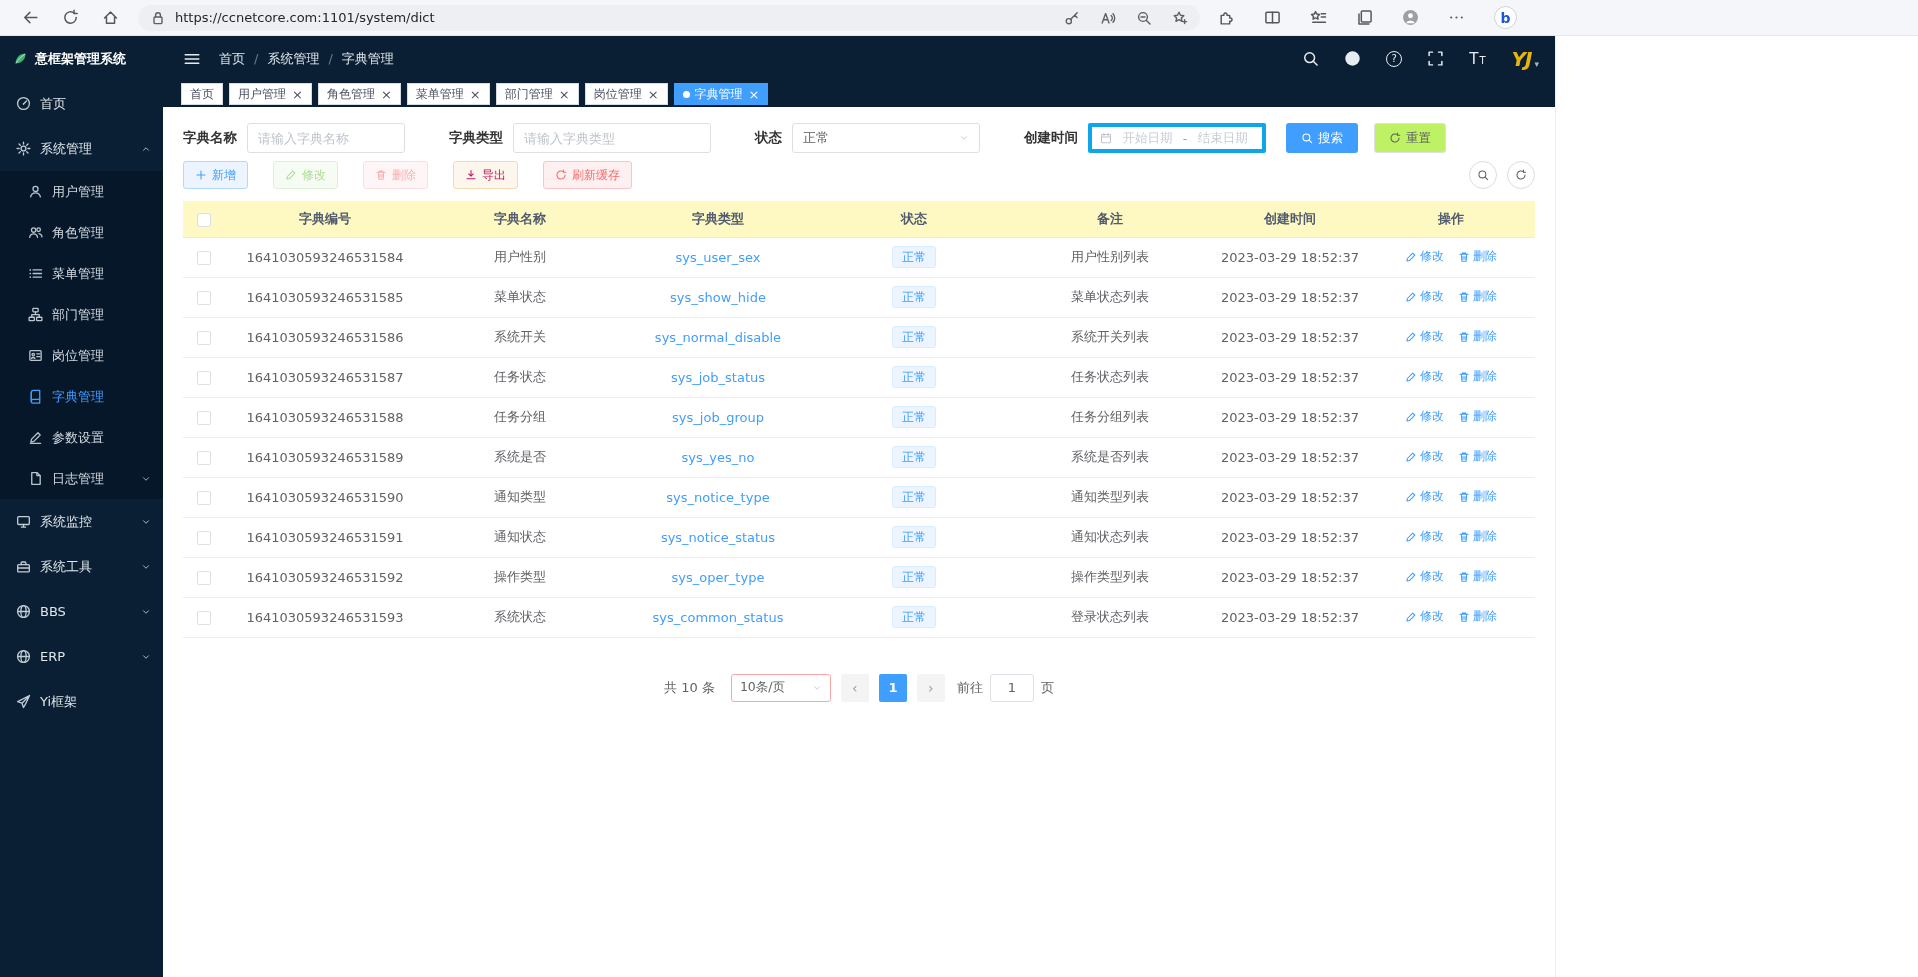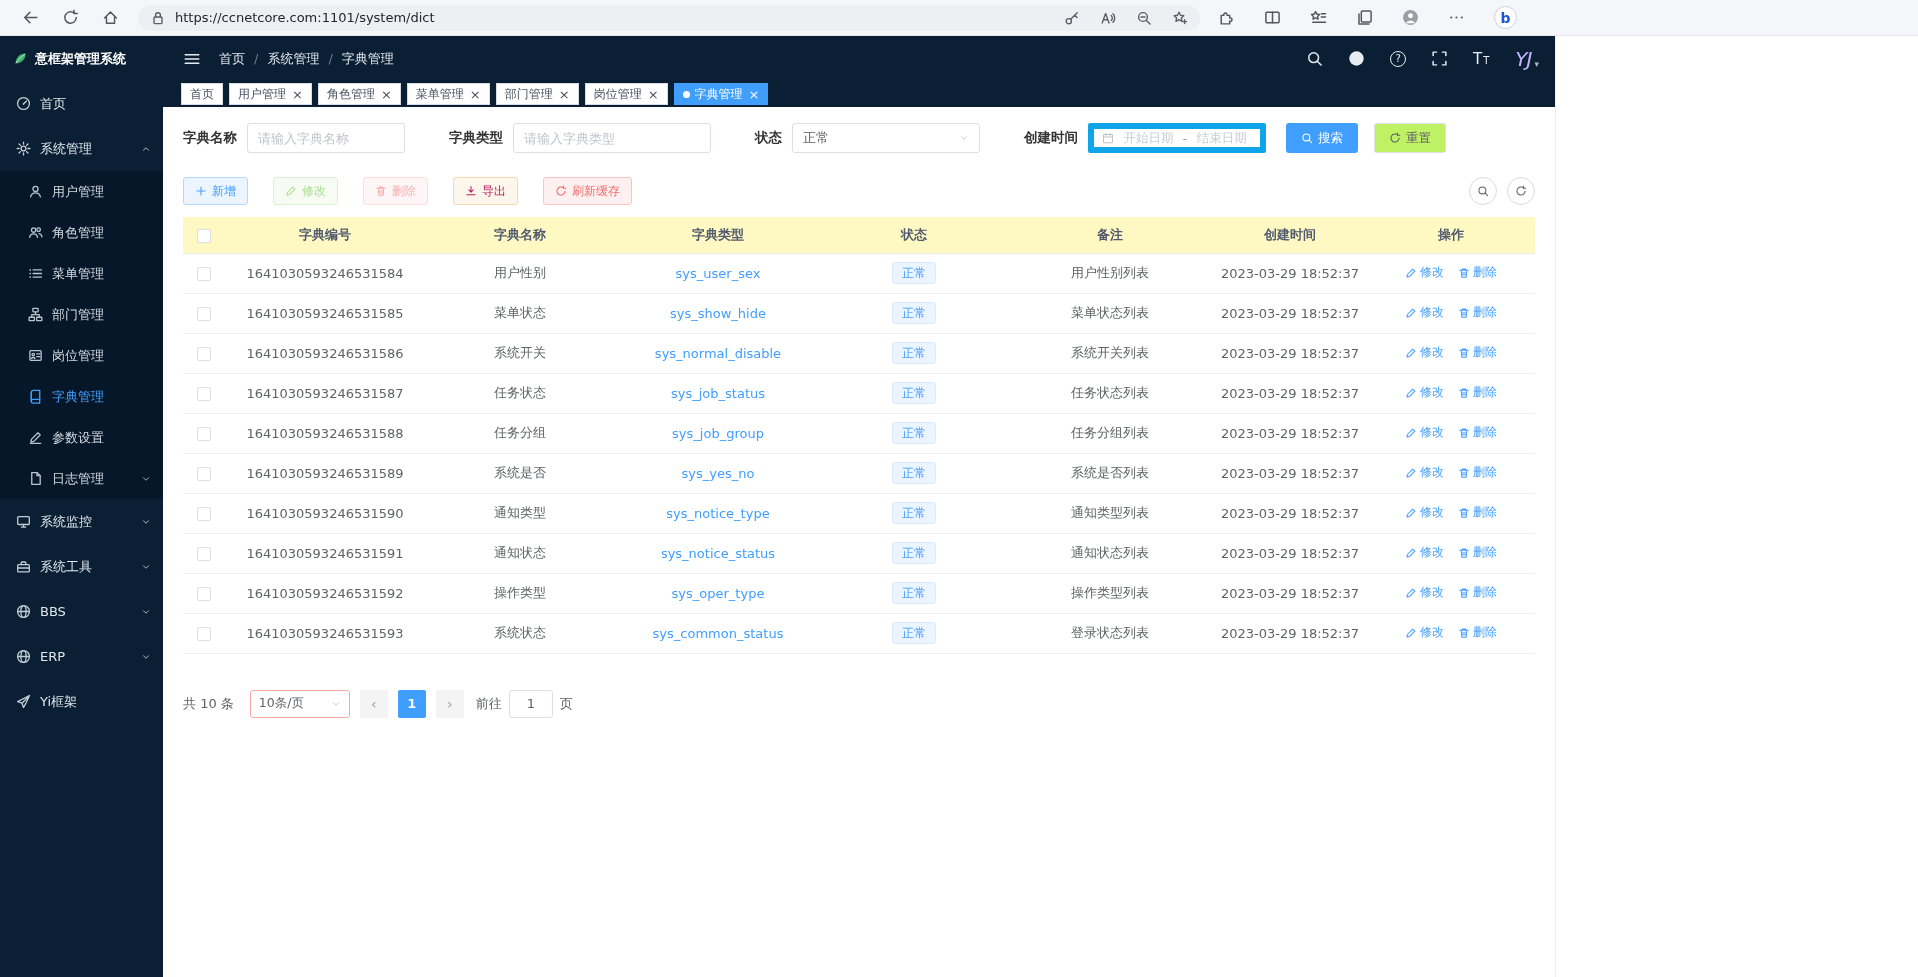--- a/index.html
+++ b/index.html
@@ -56,21 +56,21 @@
   .breadcrumb{display:flex;align-items:center;gap:9px;margin-left:18px;font-size:13px}
   .crumb{color:#e2e8ee;cursor:pointer}
   .crumb-sep{color:#6c7d8d}
   .topbar-right{margin-left:auto;display:flex;align-items:center;gap:25px;color:#e7ecf1}
   .topbar-right .ic{cursor:pointer}
   .help-ic{width:16px;height:16px;border:1.3px solid currentColor;border-radius:50%;font-size:10px;
     display:flex;align-items:center;justify-content:center;cursor:pointer}
   .tt{font-size:15px;font-weight:normal;cursor:pointer;letter-spacing:1px}
   .tt .tt-small{font-size:10px}
   .yj{display:flex;align-items:flex-end;gap:3px;cursor:pointer}
-  .yj-logo{font-size:20px;font-weight:400;font-style:italic;color:#c4b5fd;letter-spacing:-1px;line-height:1}
+  .yj-logo{font-size:20px;font-weight:700;font-style:italic;color:#eab308;letter-spacing:-1px;line-height:1}
   .logo-caret{color:#aab4bd;font-size:9px}
 
   
   .tabbar{height:26px;flex:0 0 26px;background:#0a1f33;display:flex;align-items:center;padding-left:18px;gap:6px}
   .tab{height:22px;display:inline-flex;align-items:center;gap:5px;padding:0 8px;background:#fff;
     border:1px solid #d8dce5;font-size:12px;color:#495060;cursor:pointer;white-space:nowrap}
   .tab.active{background:#409eff;border-color:#409eff;color:#fff}
   .tab .dot{width:7px;height:7px;border-radius:50%;background:#fff}
   .tab .close{font-size:13px;line-height:1;margin-left:1px}
 
@@ -81,32 +81,32 @@
   .f-group{display:flex;align-items:center;margin-right:44px}
   .f-label{font-size:13.5px;font-weight:700;color:#333;margin-right:10px;white-space:nowrap}
   .f-input{height:30px;border:1px solid #dcdfe6;border-radius:3px;padding:0 10px;font-size:13px;
     color:#606266;font-family:inherit;outline:none}
   .f-input.w1{width:158px}
   .f-input.w2{width:198px}
   ::placeholder{color:#bfc4cc}
   .f-select{width:188px;height:30px;border:1px solid #dcdfe6;border-radius:3px;display:flex;align-items:center;
     justify-content:space-between;padding:0 10px;font-size:13px;color:#606266;cursor:pointer}
   .f-select .ic{color:#c0c4cc}
-  .f-date{width:178px;height:30px;border:6px solid #0ea5e9;border-radius:2px;display:flex;align-items:center;
+  .f-date{width:178px;height:30px;border:4px solid #0ea5e9;border-radius:2px;display:flex;align-items:center;
     padding:0 8px;gap:4px;font-size:12.5px;color:#c7ccd4;cursor:pointer}
   .f-date .ic{color:#c0c4cc}
   .f-date .ph{flex:1;text-align:center}
   .f-date .dash{color:#9aa1aa}
 
   .btn{display:inline-flex;align-items:center;gap:5px;border-radius:3px;font-size:12.5px;cursor:pointer;
     border:1px solid transparent;font-family:inherit;white-space:nowrap}
   .btn-search{height:30px;padding:0 14px;background:#409eff;color:#fff;margin-left:0}
   .btn-reset{height:30px;padding:0 14px;background:#bef264;border-color:#dcdfe6;color:#606266;margin-left:16px}
 
-  .toolbar{display:flex;align-items:center;margin-top:24px}
+  .toolbar{display:flex;align-items:center;margin-top:8px}
   .toolbar .btn{height:28px;padding:0 11px;font-size:12px;margin-right:25px}
   .btn-primary{background:#ecf5ff;border-color:#b3d8ff;color:#409eff}
   .btn-success{background:#f0f9eb;border-color:#c2e7b0;color:#67c23a}
   .btn-danger{background:#fef0f0;border-color:#fbc4c4;color:#f56c6c}
   .btn-warning{background:#fdf6ec;border-color:#f5dab1;color:#be185d}
   .btn.disabled{opacity:.55;cursor:not-allowed}
   .tool-circles{margin-left:auto;display:flex;gap:10px}
   .circle-btn{width:28px;height:28px;border-radius:50%;border:1px solid #d9dce1;background:#fff;
     display:flex;align-items:center;justify-content:center;color:#606266;cursor:pointer}
 
@@ -116,21 +116,21 @@
   .tbl tbody td{height:40px;text-align:center;font-size:13px;color:#606266;border-bottom:1px solid #ebeef5;
     white-space:nowrap;overflow:hidden}
   .cb{display:inline-block;width:14px;height:14px;border:1px solid #dcdfe6;border-radius:2px;background:#fff;
     vertical-align:middle;cursor:pointer}
   .link{color:#409eff;cursor:pointer;text-decoration:none}
   .tag{display:inline-block;padding:2px 9px;font-size:12px;line-height:16px;color:#409eff;background:#ecf5ff;
     border:1px solid #d9ecff;border-radius:3px}
   .op{color:#409eff;font-size:12px;display:inline-flex;align-items:center;gap:3px;cursor:pointer}
   .op + .op{margin-left:14px}
 
-  .pager{display:flex;align-items:center;justify-content:flex-start;gap:10px;margin-top:36px;
+  .pager{display:flex;align-items:center;justify-content:center;gap:10px;margin-top:36px;
     font-size:13px;color:#606266}
   .pg-total{margin-right:6px}
   .pg-select{width:100px;height:28px;border:1px solid #fca5a5;border-radius:3px;display:flex;align-items:center;
     justify-content:space-between;padding:0 8px;font-size:12.5px;cursor:pointer}
   .pg-select .ic{color:#c0c4cc}
   .pg-btn{min-width:28px;height:28px;border-radius:2px;display:flex;align-items:center;justify-content:center;
     font-size:14px;cursor:pointer;background:#f4f4f5;color:#9aa0a8}
   .pg-btn.page{background:#409eff;color:#fff;font-size:13px;font-weight:600}
   .pg-goto{display:flex;align-items:center;gap:7px;margin-left:2px}
   .pg-input{width:44px;height:28px;border:1px solid #dcdfe6;border-radius:3px;text-align:center;

